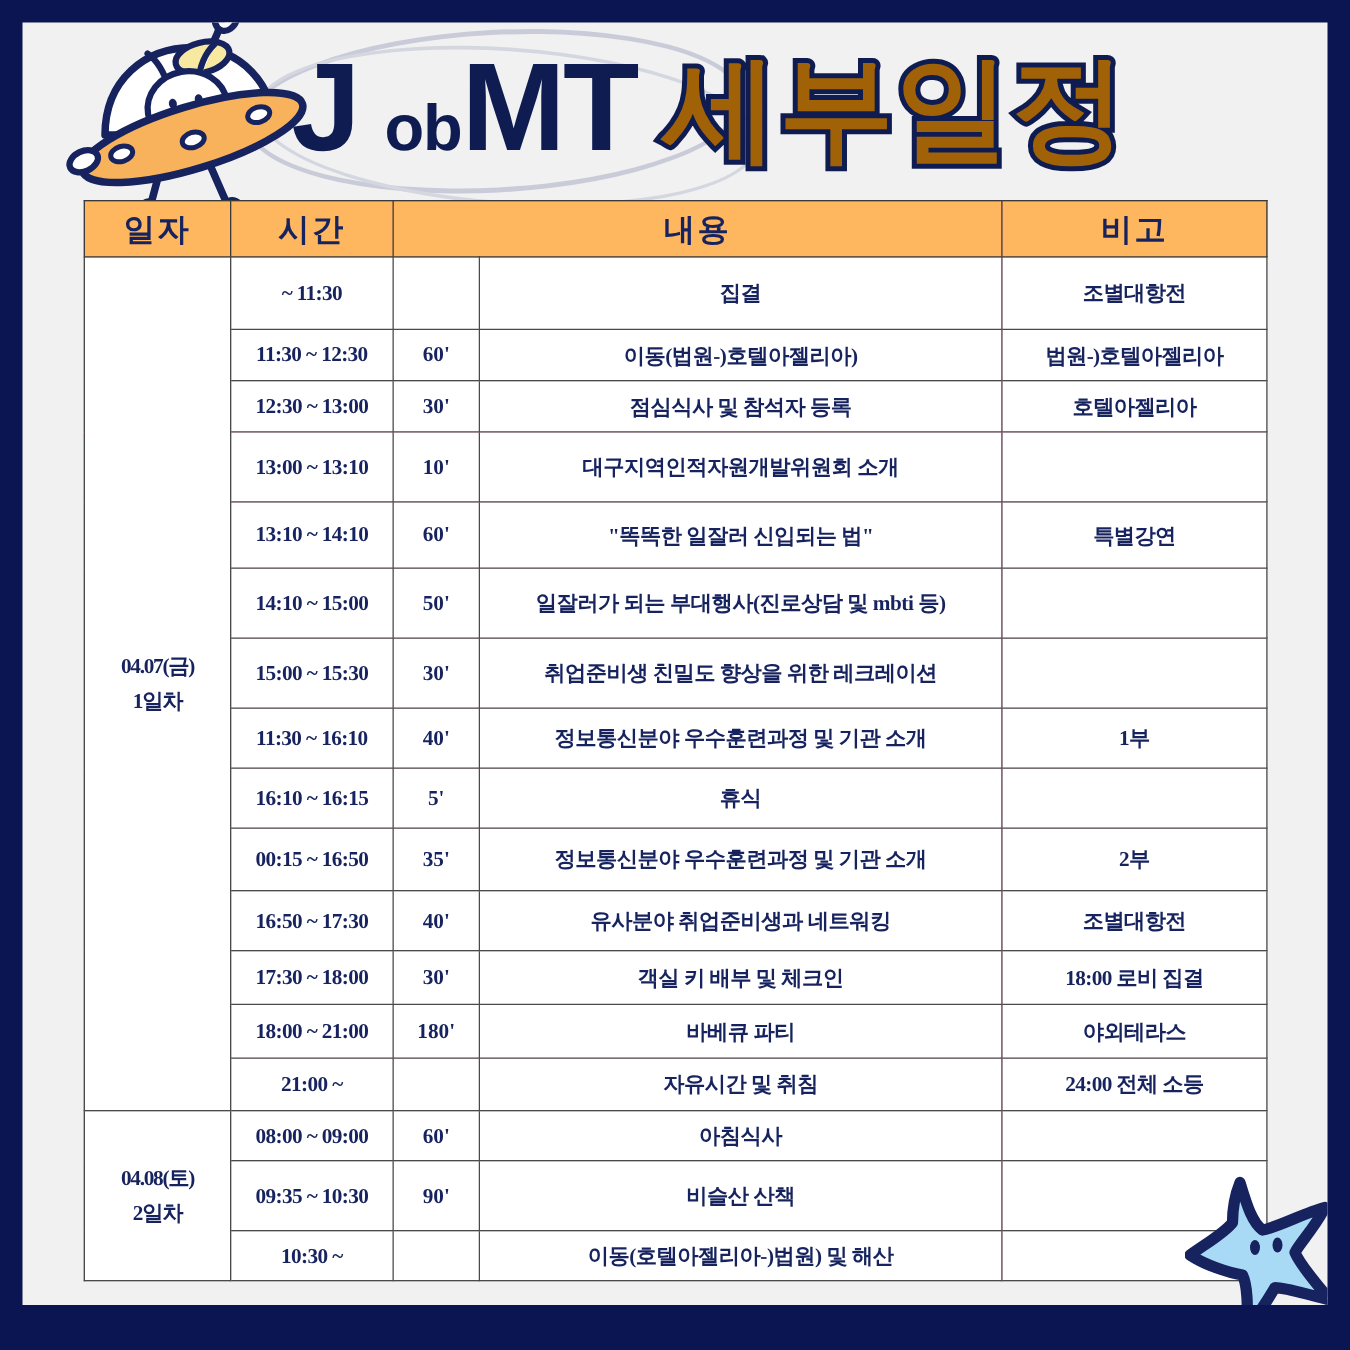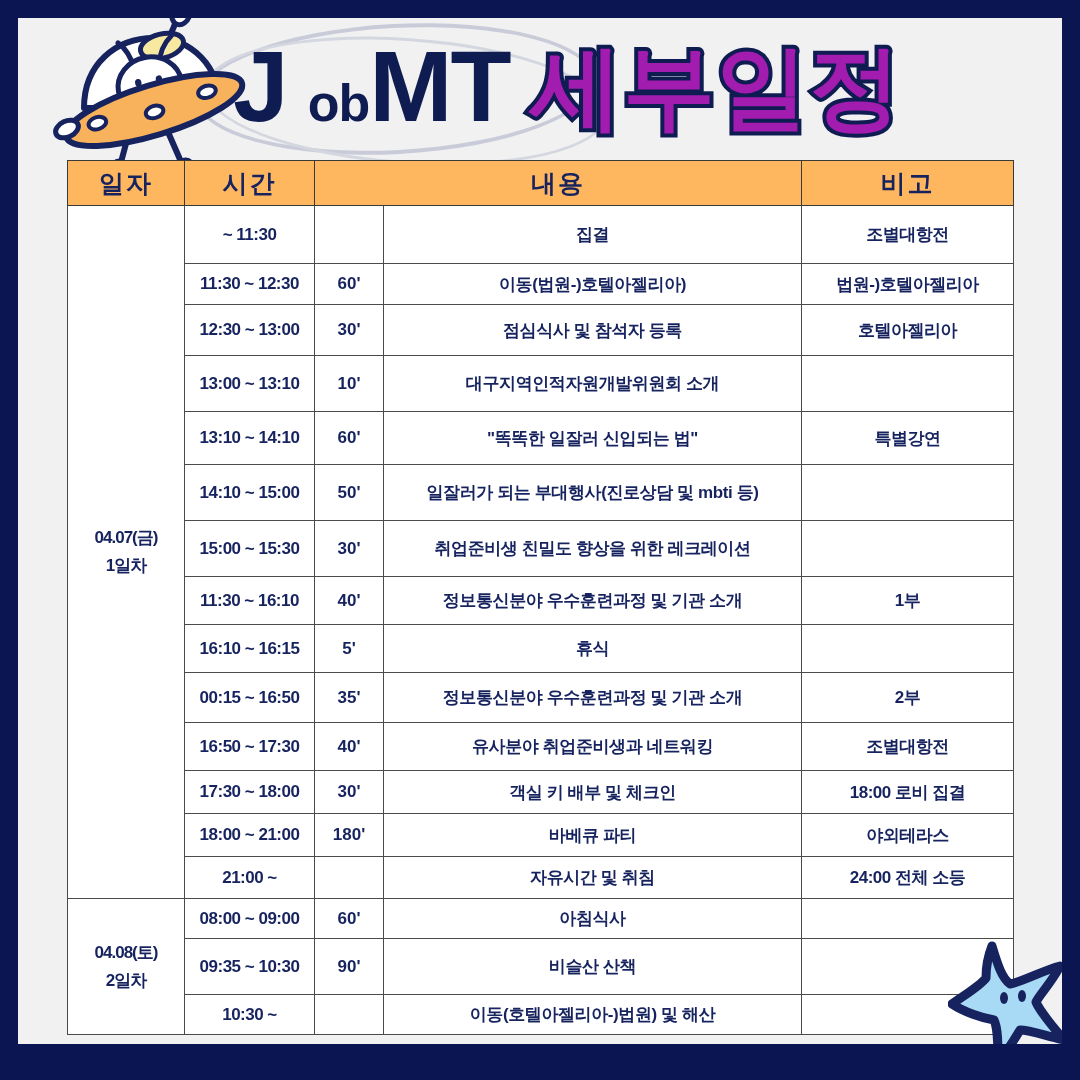--- a/index.html
+++ b/index.html
@@ -83,21 +83,21 @@
   }
   #title-jobmt .jm-mt { font-size: 100px; }
 
   #title-korean {
     position: absolute;
     left: 512px;
     top: 14px;
     font-size: 92px;
     font-weight: bold;
     line-height: 110px;
-    color: #a21caf;
+    color: #a16207;
     letter-spacing: 1px;
     white-space: nowrap;
     -webkit-text-stroke: 8px #0f1c52;
     paint-order: stroke fill;
     font-family: "Liberation Sans", sans-serif;
   }
 
   
   #ufo-mascot {
     position: absolute;
@@ -118,21 +118,21 @@
   }
 
   
   #schedule-table {
     position: absolute;
     left: 49px;   
     top: 142px;   
     width: 946px; 
     border-collapse: collapse;
     table-layout: fixed;
-    font-family: Liberation Sans, sans-serif;
+    font-family: Liberation Serif, serif;
     background: #ec4899;
   }
 
   #schedule-table th,
   #schedule-table td {
     border: 1px solid #4a4a4a;
     color: #16235e;
     font-weight: bold;
     text-align: center;
     vertical-align: middle;
@@ -261,21 +261,21 @@
             <td class="col-dur"></td>
             <td class="col-desc">집결</td>
             <td class="col-note">조별대항전</td>
           </tr>
           <tr style="height: 41px;">
             <td class="col-time">11:30 ~ 12:30</td>
             <td class="col-dur">60'</td>
             <td class="col-desc">이동(법원-)호텔아젤리아)</td>
             <td class="col-note">법원-)호텔아젤리아</td>
           </tr>
-          <tr style="height: 51px; margin-left: 44px;">
+          <tr style="height: 41px; margin-left: 44px;">
             <td class="col-time">12:30 ~ 13:00</td>
             <td class="col-dur">30'</td>
             <td class="col-desc">점심식사 및 참석자 등록</td>
             <td class="col-note">호텔아젤리아</td>
           </tr>
           <tr style="height: 56px;">
             <td class="col-time">13:00 ~ 13:10</td>
             <td class="col-dur">10'</td>
             <td class="col-desc">대구지역인적자원개발위원회 소개</td>
             <td class="col-note"></td>

